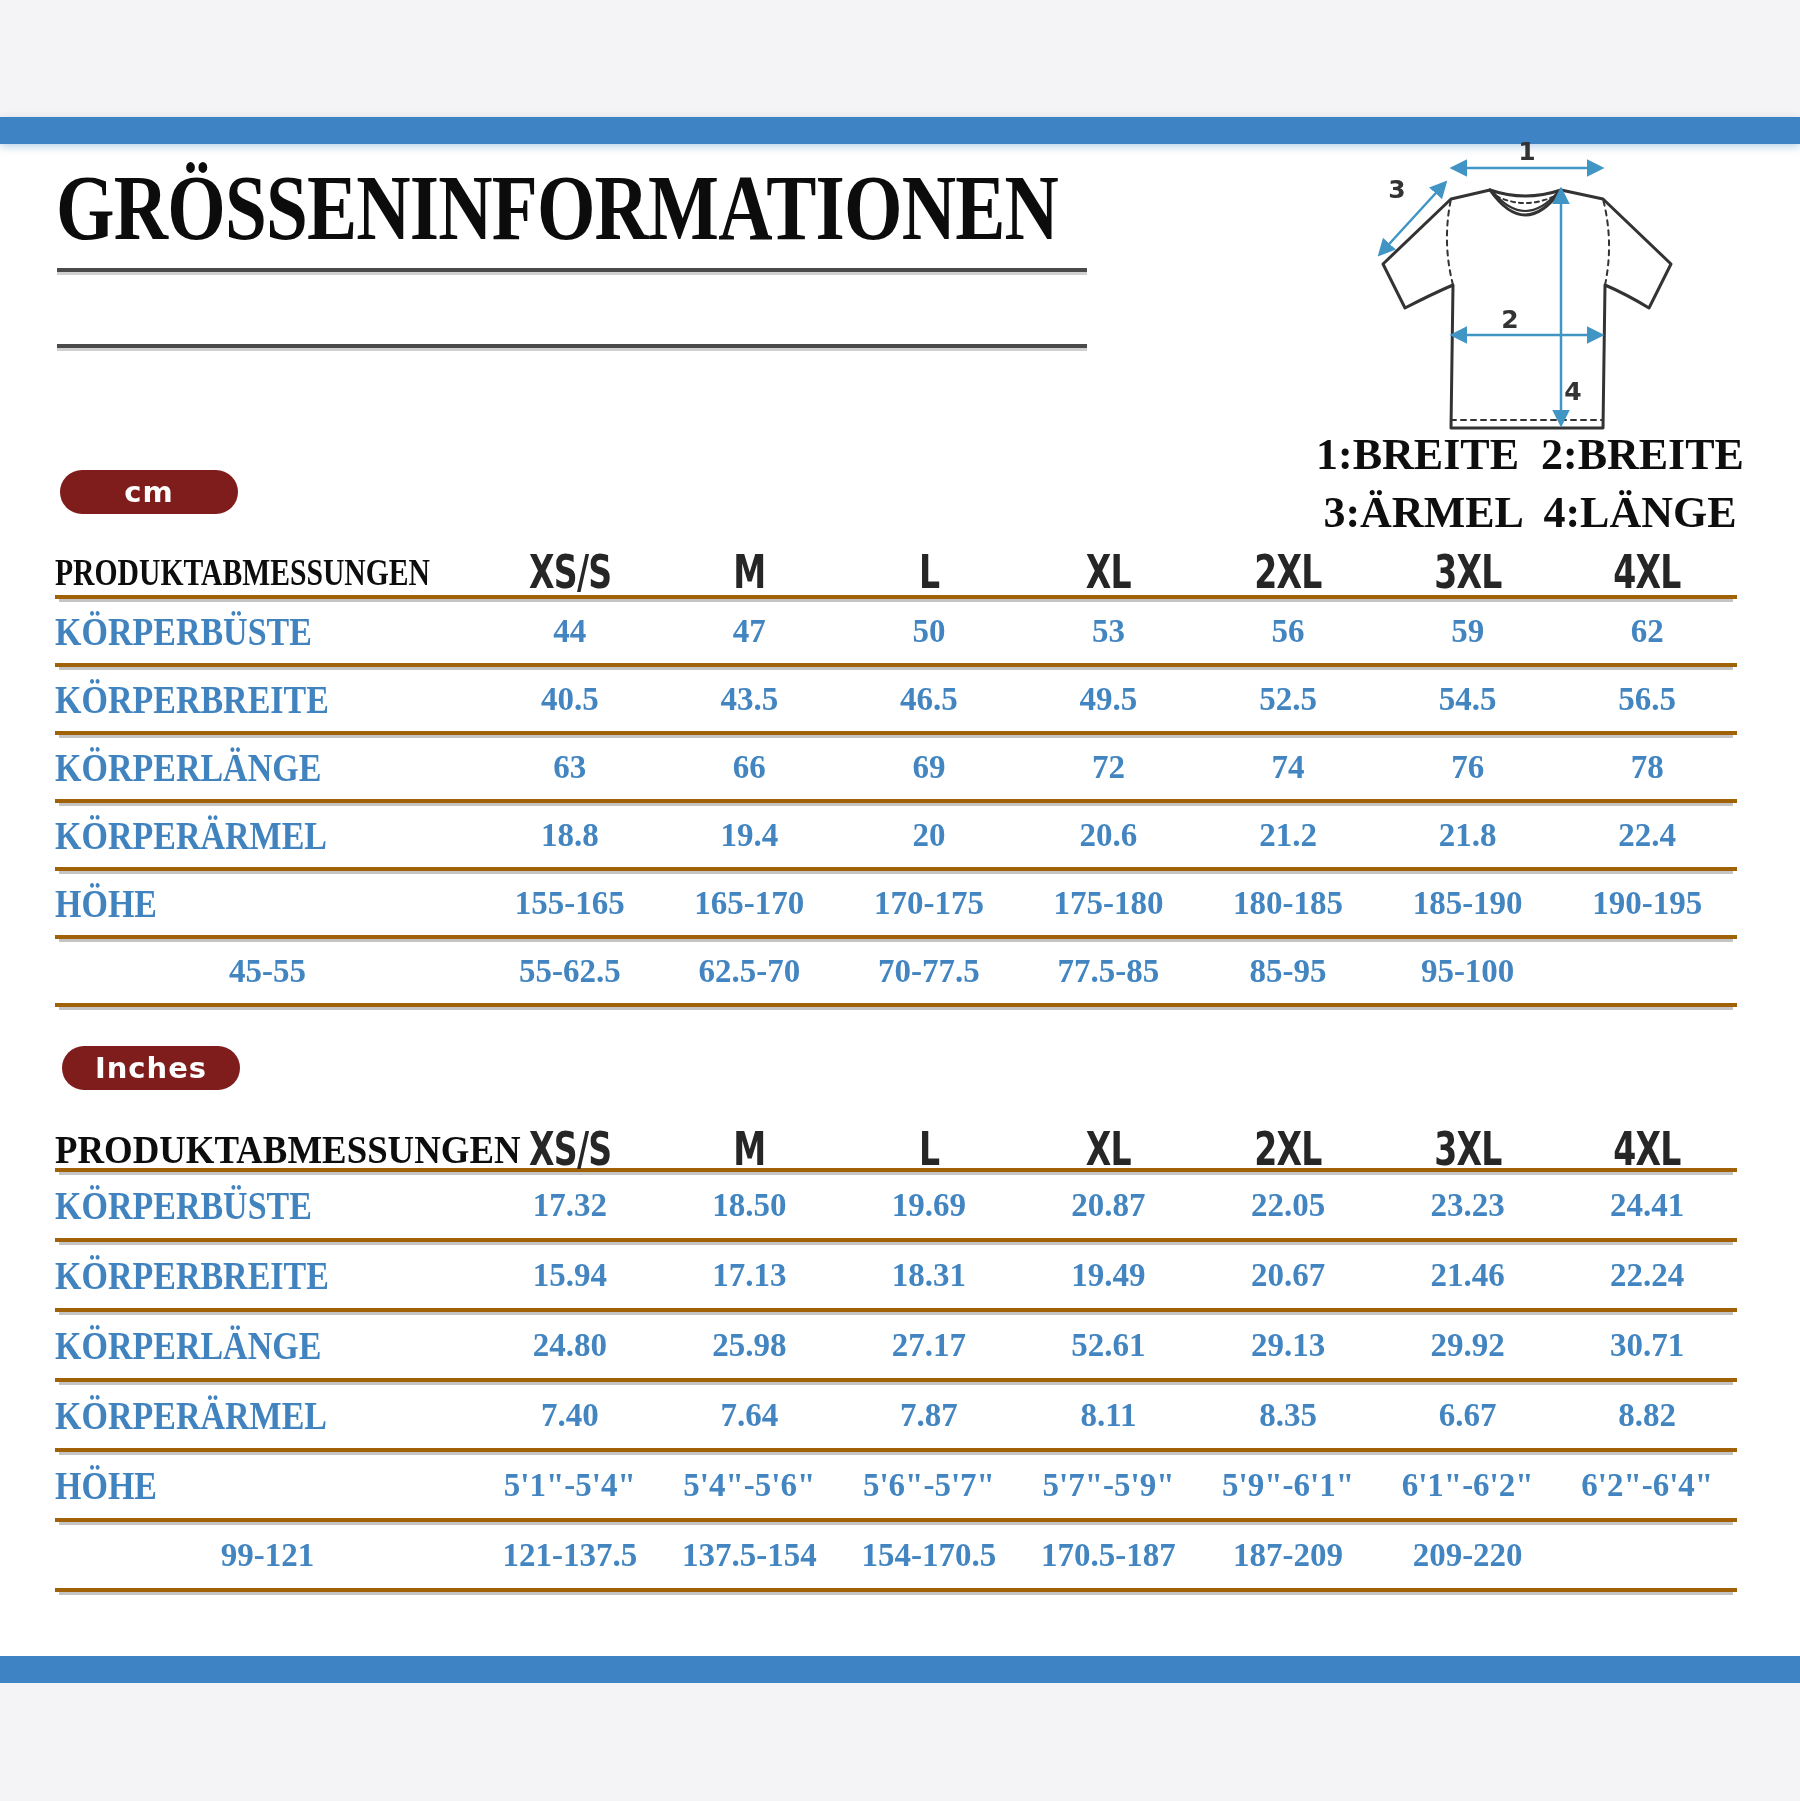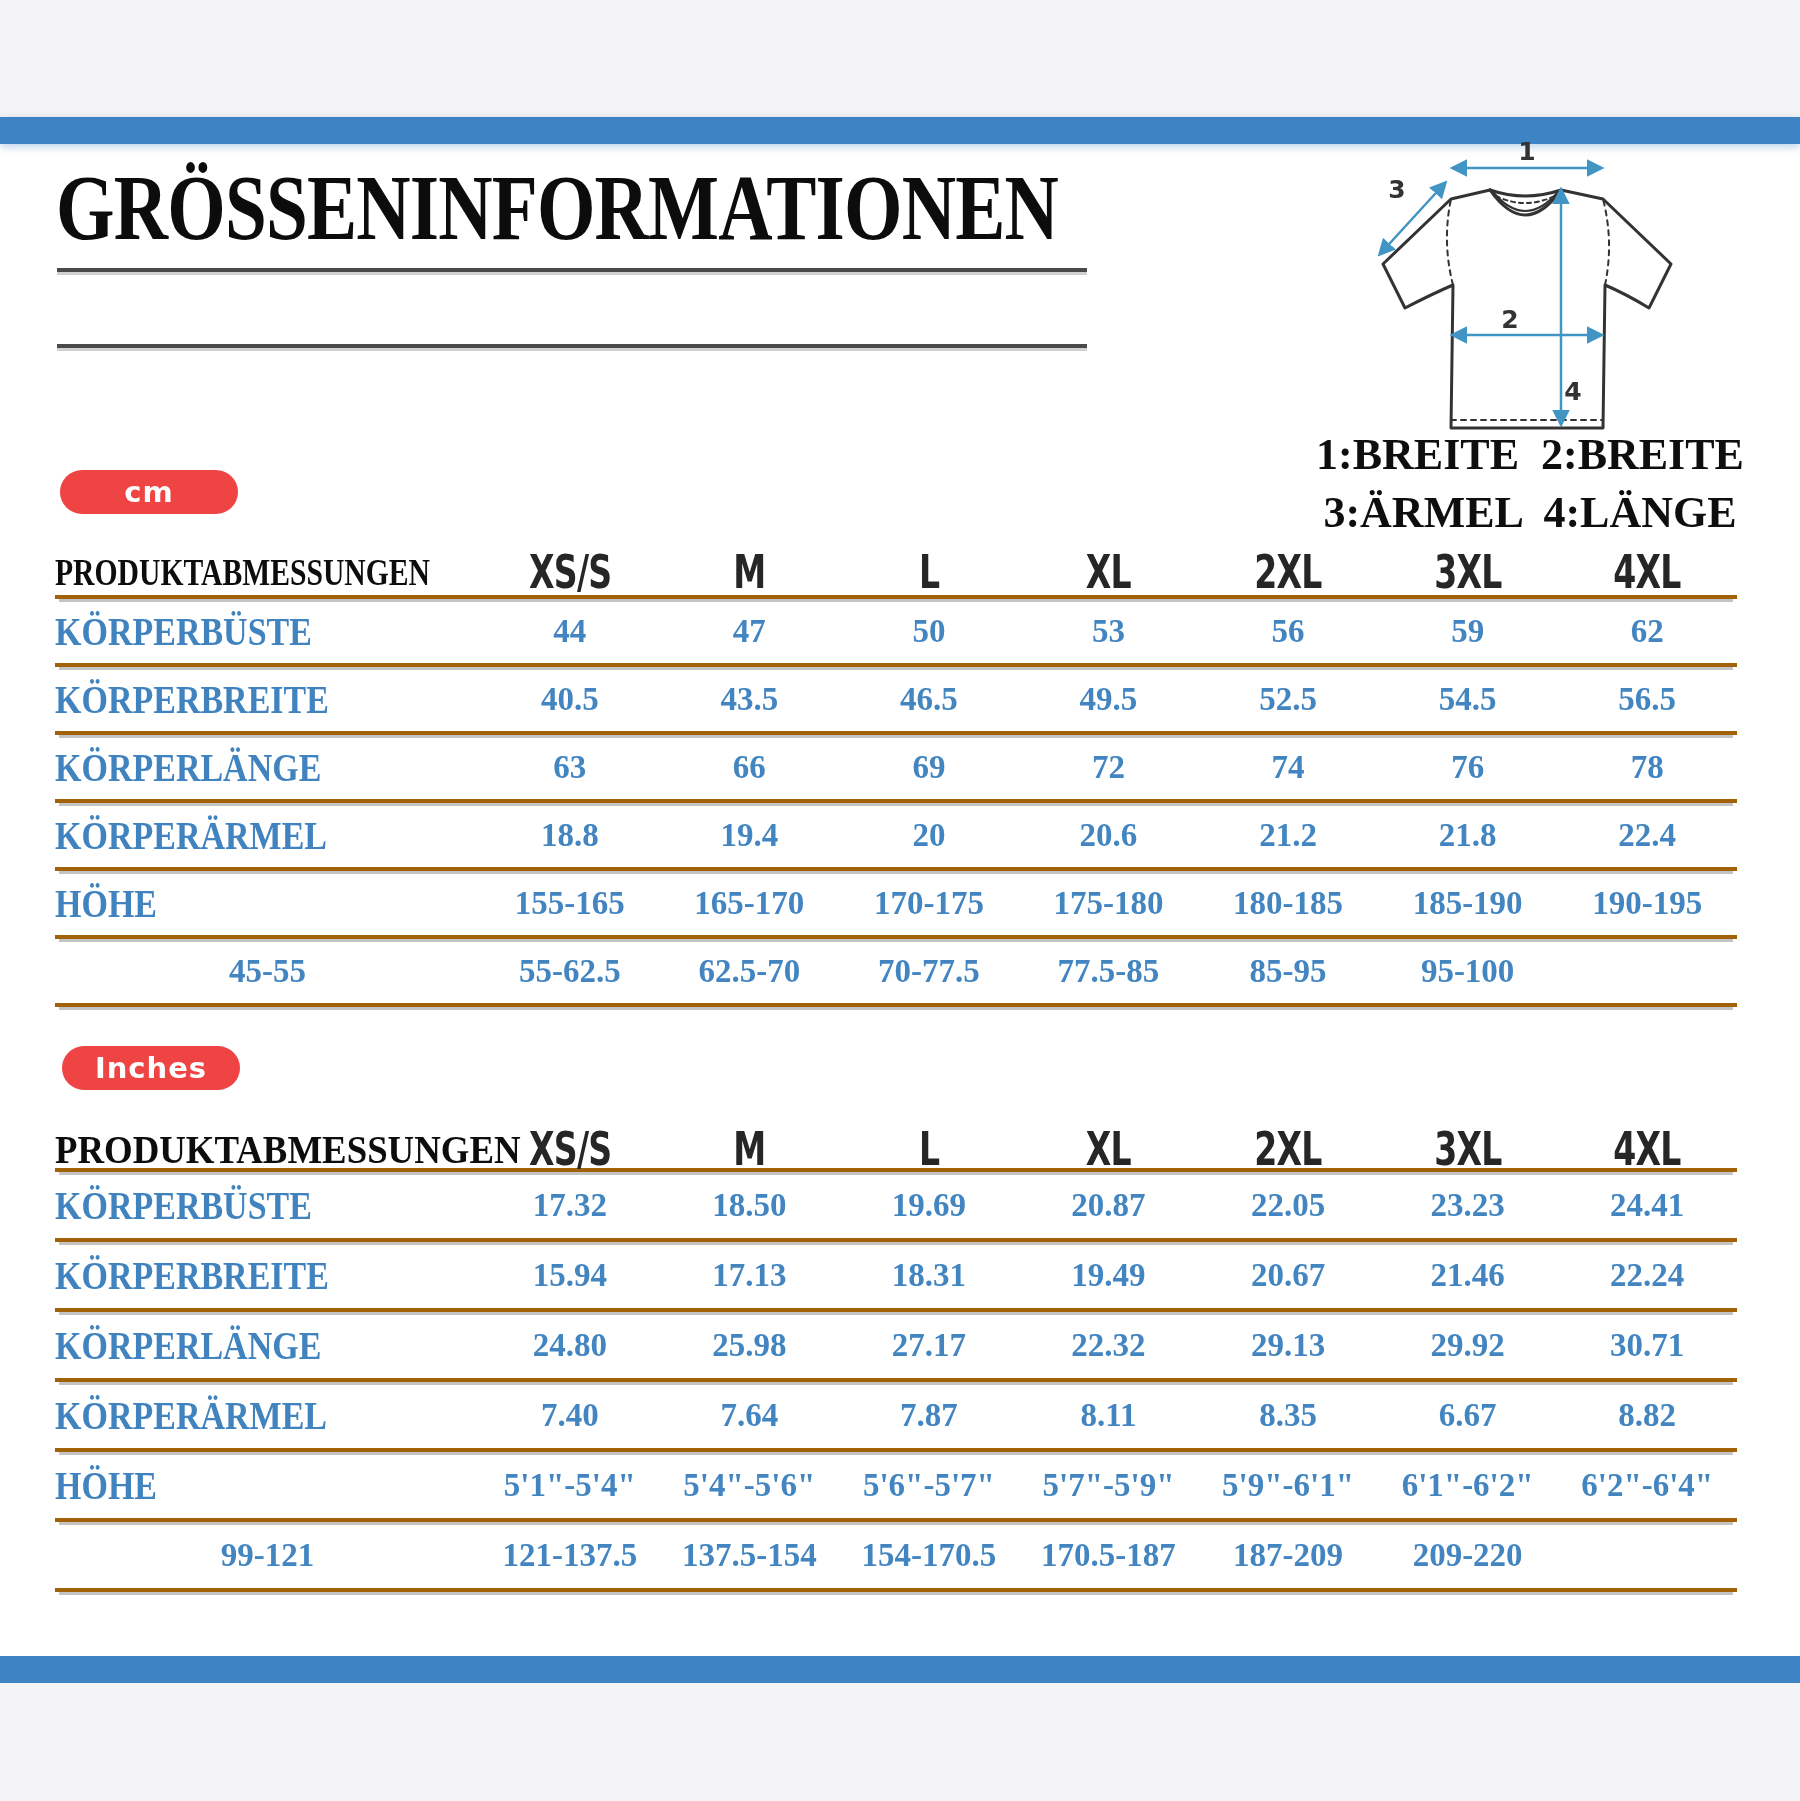--- a/index.html
+++ b/index.html
@@ -20,21 +20,21 @@
           box-shadow:0 3px 0 rgba(120,120,120,.35); }
   .rule-title { top:268px; }
   .rule-subtitle { top:344px; }
   .subtitle { position:absolute; left:88px; top:276px; margin:0; font-family:"DejaVu Sans", sans-serif;
               font-size:58px; font-weight:700; color:#0c0c0c; letter-spacing:2px; white-space:nowrap; }
 
   .legend { position:absolute; left:1235px; top:426px; width:590px; text-align:center;
             font-size:44px; font-weight:700; color:#0e0e0e; line-height:58px; }
   .legend div { white-space:pre; }
 
-  .badge { position:absolute; width:178px; height:44px; background:#ef4444; border-radius:22px;
+  .badge { position:absolute; width:178px; height:44px; background:#7f1d1d; border-radius:22px;
            color:#fdfdfd; font-family:"DejaVu Sans", sans-serif; font-size:29px; font-weight:700;
            display:flex; align-items:center; justify-content:center; letter-spacing:1px; }
   .badge-cm { left:60px; top:470px; }
   .badge-in { left:62px; top:1046px; }
 
   .sizetable { position:absolute; left:55px; width:1682px; }
   .sizetable-cm { top:545px; }
   .sizetable-in { top:1122px; }
 
   .trow { display:grid; grid-template-columns:425px repeat(7,1fr); align-items:center;
@@ -210,21 +210,21 @@
         <div class="cell value">19.49</div>
         <div class="cell value">20.67</div>
         <div class="cell value">21.46</div>
         <div class="cell value">22.24</div>
       </div>
       <div class="trow datarow">
         <div class="cell label"><span>KÖRPERLÄNGE</span></div>
         <div class="cell value">24.80</div>
         <div class="cell value">25.98</div>
         <div class="cell value">27.17</div>
-        <div class="cell value">22.32</div>
+        <div class="cell value">52.61</div>
         <div class="cell value">29.13</div>
         <div class="cell value">29.92</div>
         <div class="cell value">30.71</div>
       </div>
       <div class="trow datarow">
         <div class="cell label"><span>KÖRPERÄRMEL</span></div>
         <div class="cell value">7.40</div>
         <div class="cell value">7.64</div>
         <div class="cell value">7.87</div>
         <div class="cell value">8.11</div>

